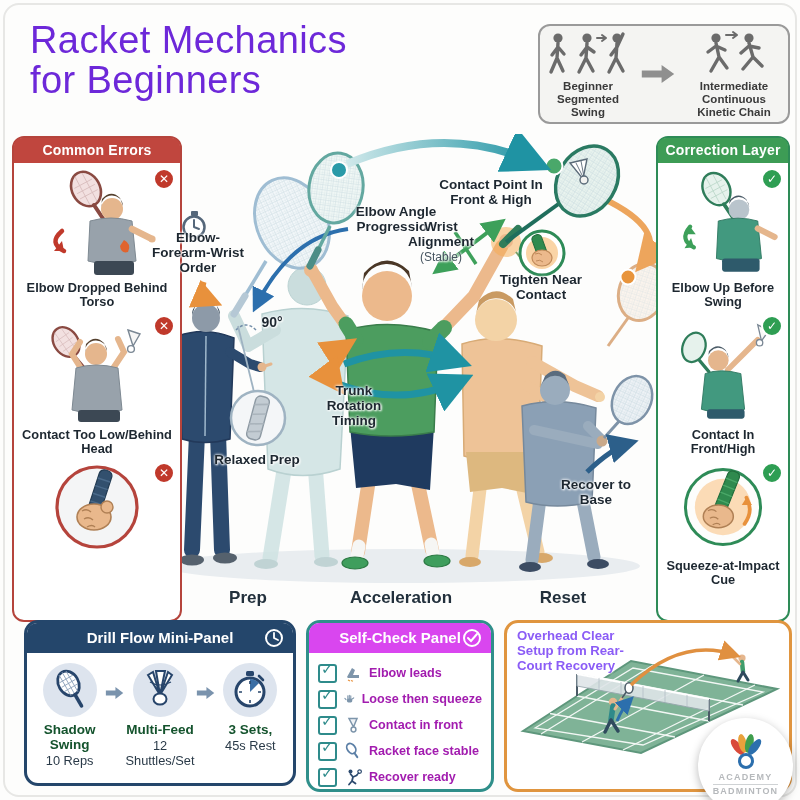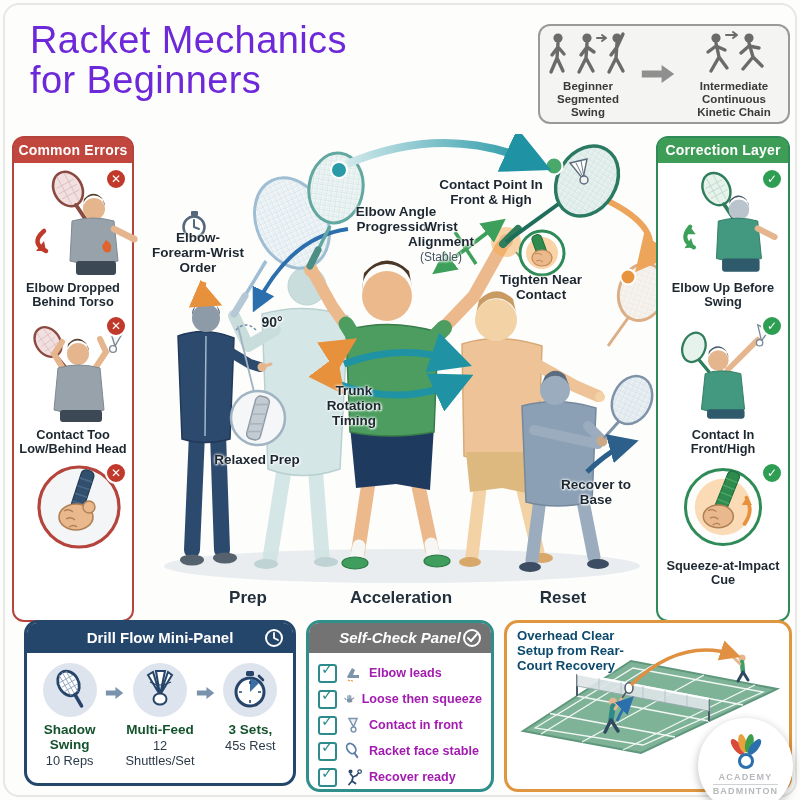--- a/index.html
+++ b/index.html
@@ -15,21 +15,21 @@
   .progbox{position:absolute;left:538px;top:24px;width:252px;height:100px;background:#f4f4f2;
            border:2.5px solid #9a9a9a;border-radius:12px;z-index:2;display:flex;align-items:center;
            justify-content:flex-end;gap:6px;padding:4px 2px;box-sizing:border-box;}
   .progcol{display:flex;flex-direction:column;align-items:center;}
   .proglabel{font-size:11.5px;font-weight:700;color:#3a3a3a;text-align:center;line-height:1.12;margin-top:1px;}
   .proglabel.from{width:68px;}
   .proglabel.to{width:104px;}
 
   
   .panel{position:absolute;top:136px;background:#fff;border-radius:12px;z-index:2;box-sizing:border-box;}
-  .panel.errors{left:12px;width:122px;height:486px;border:2.5px solid #b5443c;}
+  .panel.errors{left:12px;width:170px;height:486px;border:2.5px solid #b5443c;}
   .panel.corrections{left:656px;width:134px;height:486px;border:2.5px solid #2e8b57;}
   .panel-header{height:25px;line-height:25px;text-align:center;color:#fff;font-weight:700;font-size:14px;
                 border-radius:8px 8px 0 0;letter-spacing:.2px;}
   .errors .panel-header{background:#c0463e;}
   .corrections .panel-header{background:#3d9c55;}
   .tile{position:relative;text-align:center;margin-top:2px;}
   .tile .caption{font-size:12.8px;font-weight:700;color:#1d2730;line-height:1.13;padding:0 5px;}
   .badge{position:absolute;top:3px;right:5px;width:22px;height:22px;border-radius:50%;
          display:flex;align-items:center;justify-content:center;color:#fff;font-weight:800;
          font-size:12px;border:2px solid #fff;box-sizing:border-box;z-index:2;}
@@ -53,33 +53,33 @@
   .drill .bheader{background:#24466b;}
   .drill-body{display:flex;justify-content:space-between;align-items:flex-start;padding:10px 7px 0;}
   .dstep{width:82px;text-align:center;}
   .dcirc{width:54px;height:54px;border-radius:50%;background:#dde4ee;margin:0 auto 6px;display:flex;
          align-items:center;justify-content:center;}
   .dname{font-size:13.5px;font-weight:700;color:#14532d;line-height:1.1;}
   .ddetail{font-size:12.8px;color:#2a3a48;line-height:1.2;}
   .darrow{margin-top:22px;}
 
   .selfcheck{left:306px;width:188px;height:172px;border:3px solid #2f8f8a;}
-  .selfcheck .bheader{background:#737373;font-style:italic;}
+  .selfcheck .bheader{background:#d946ef;}
   .sc-body{padding:7px 9px 0;}
   .sc-row{display:flex;align-items:center;gap:7px;height:26px;}
   .cbox{width:15px;height:15px;border:2.5px solid #2e8b8b;border-radius:3px;position:relative;
         background:#fff;flex:0 0 auto;}
   .cbox span{position:absolute;left:1px;top:-6px;font-size:15px;font-weight:800;color:#2e8b8b;}
   .sc-label{font-size:12.6px;font-weight:700;color:#a21caf;white-space:nowrap;}
 
   .rally{left:504px;width:288px;height:172px;border:3px solid #e0953f;}
   .rally .bheader{background:#e8973c;}
   .rally-body{position:relative;height:136px;}
   .rally-caption{position:absolute;left:10px;top:5px;width:118px;font-size:13.2px;font-weight:700;
-                 color:#0c4a6e;line-height:1.15;text-shadow:0 0 3px #fff,0 0 3px #fff;z-index:2;}
+                 color:#8b5cf6;line-height:1.15;text-shadow:0 0 3px #fff,0 0 3px #fff;z-index:2;}
   .court{position:absolute;right:2px;bottom:2px;}
 
   
   .logo{position:absolute;left:698px;top:718px;width:95px;height:95px;border-radius:50%;background:#fff;
         box-shadow:0 3px 10px rgba(0,0,0,.28);z-index:5;display:flex;flex-direction:column;
         align-items:center;justify-content:center;}
   .logo-text{font-size:9px;font-weight:700;color:#b6b9bc;letter-spacing:1.2px;line-height:1.3;}
   .logo-text.l2{border-top:1px solid #cfd2d4;padding-top:1px;}
 </style>
 </head>

